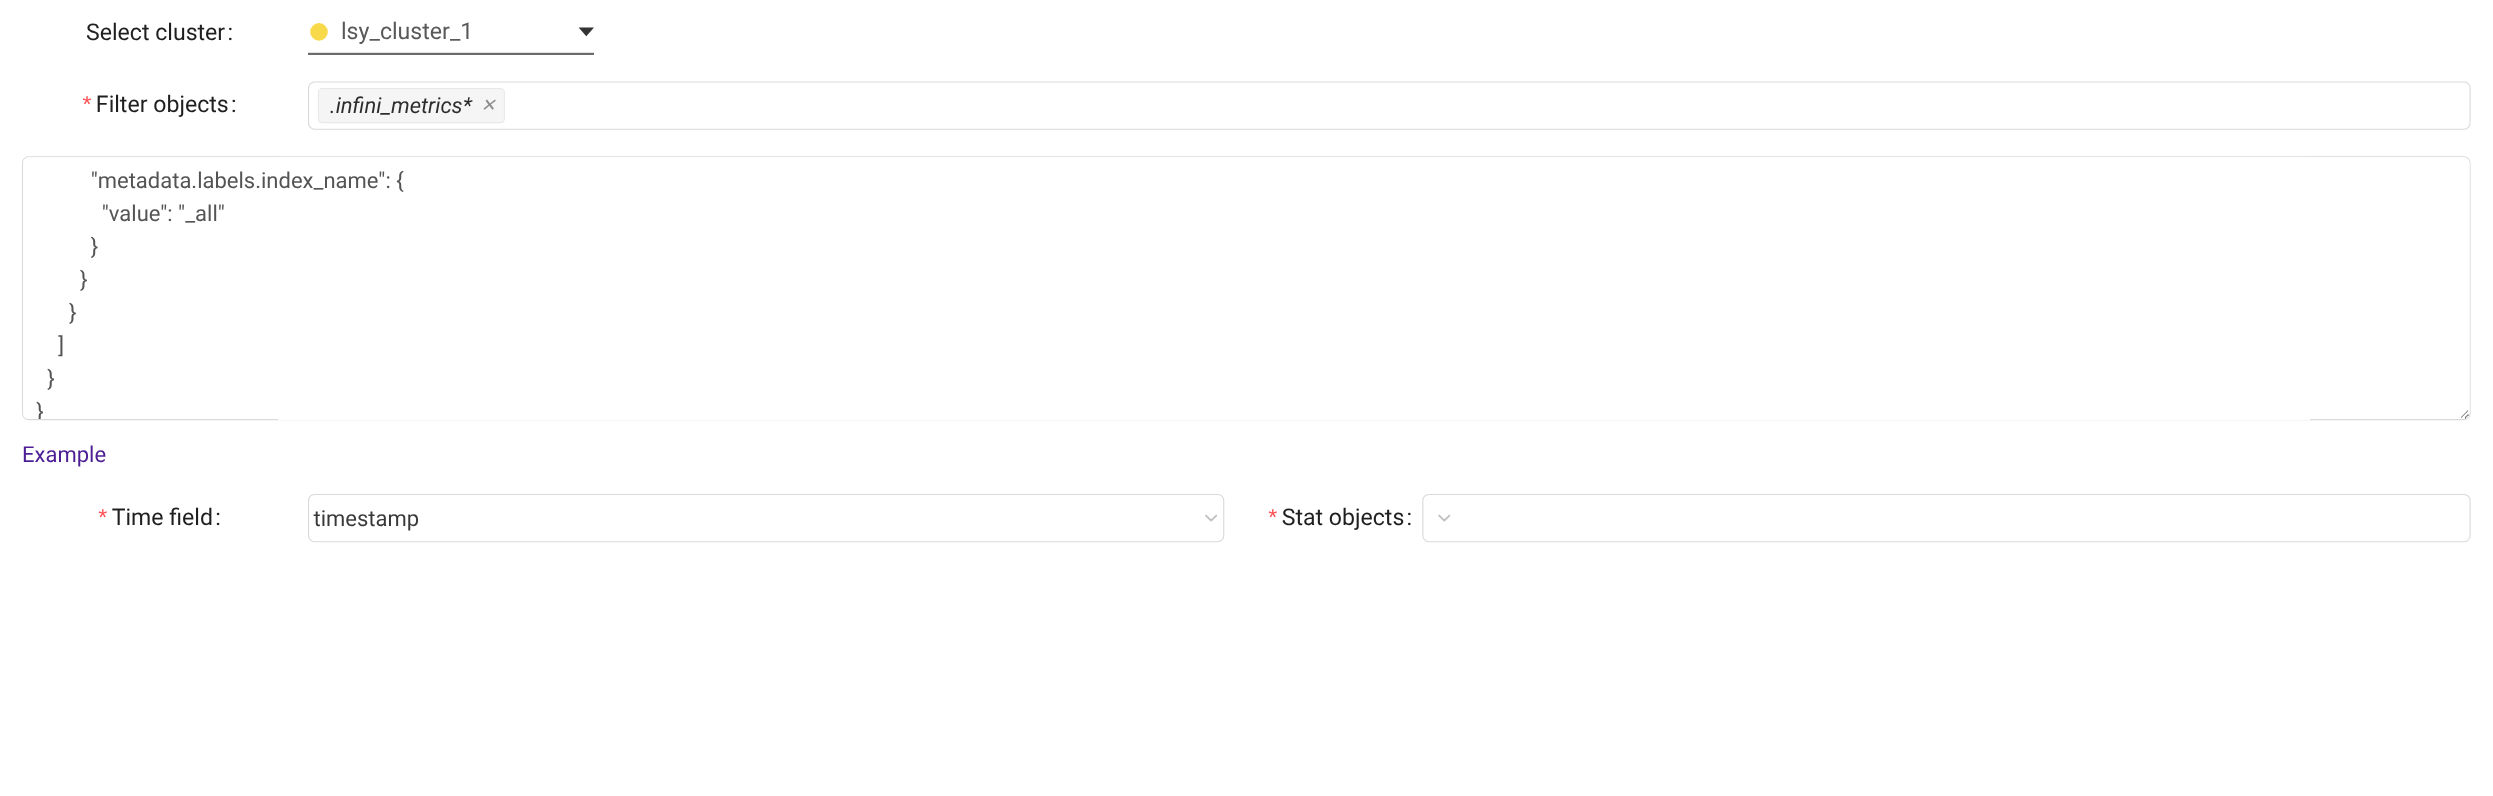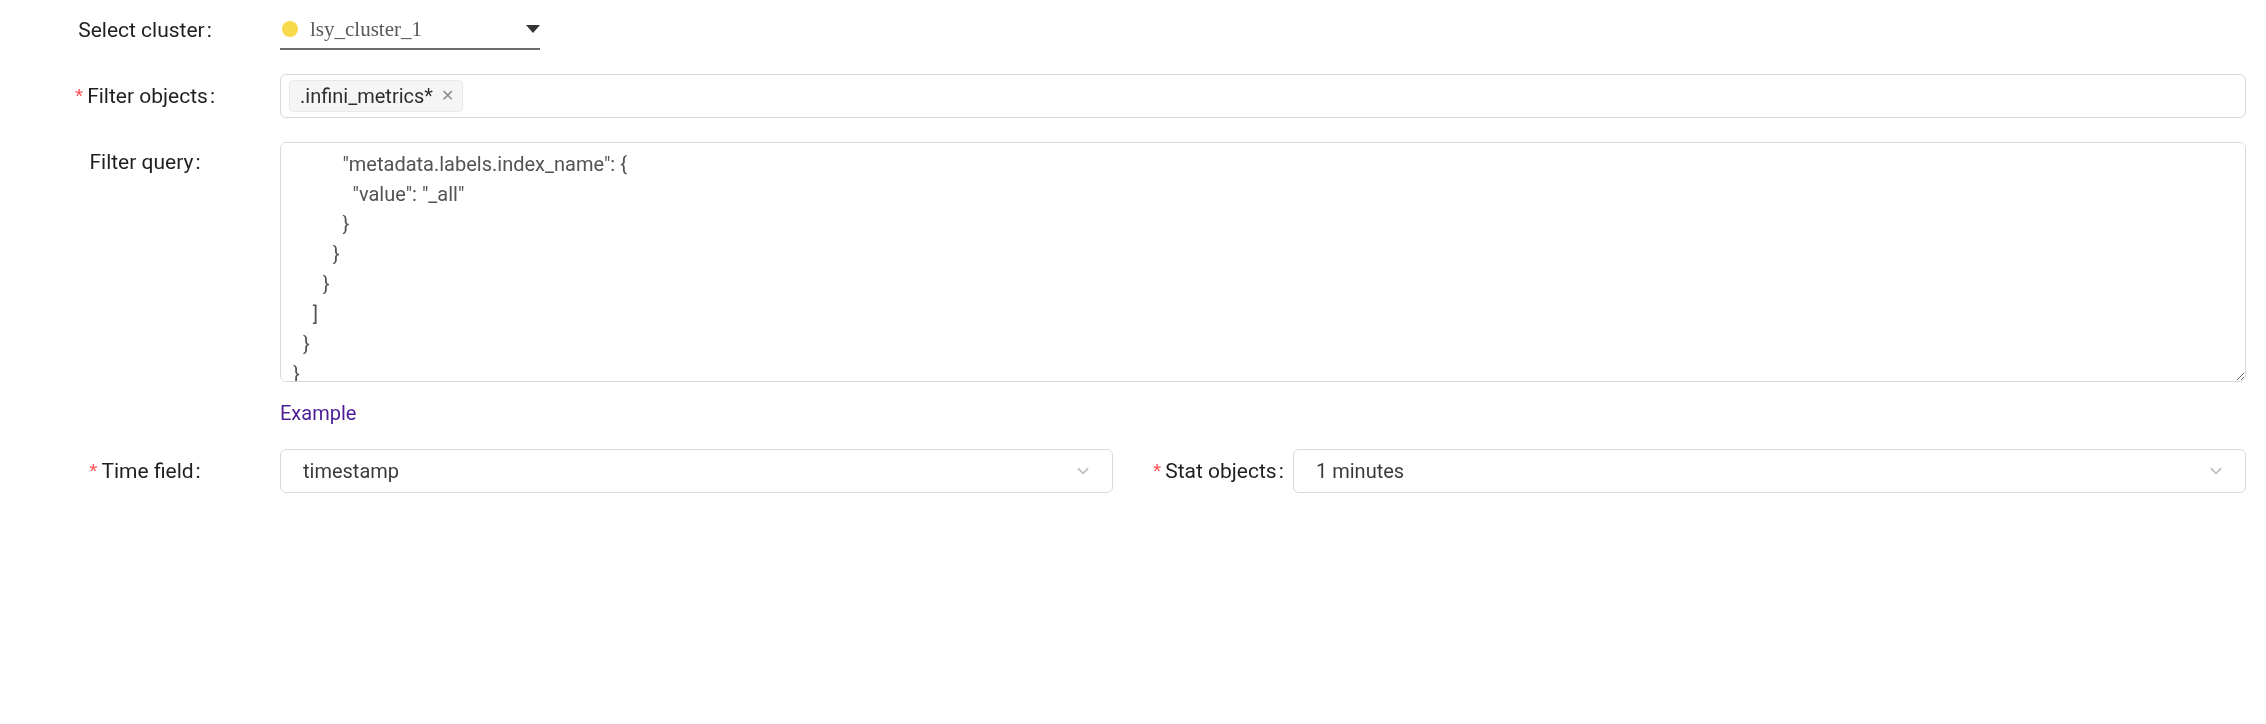--- a/index.html
+++ b/index.html
@@ -37,21 +37,20 @@
     
     .cluster-select {
       display: inline-flex;
       align-items: center;
       height: 40px;
       border-bottom: 2px solid #6b6b6b;
       min-width: 260px;
       position: relative;
       cursor: pointer;
       padding-left: 2px;
-      font-family: Liberation Serif, serif;
     }
     .cluster-dot {
       width: 16px; height: 16px; border-radius: 50%;
       background: #f8d94a;
       margin-right: 12px;
       flex: 0 0 16px;
     }
     .cluster-name { color: #595959; font-size: 21px; flex: 1; }
     .caret {
       width: 0; height: 0;
@@ -66,20 +65,21 @@
       border: 1px solid #d9d9d9;
       border-radius: 6px;
       min-height: 44px;
       padding: 5px 8px;
       display: flex;
       align-items: center;
       flex-wrap: wrap;
       gap: 6px;
       background: #fff;
       cursor: text;
+      font-style: italic;
     }
     .tag {
       display: inline-flex;
       align-items: center;
       background: #f5f5f5;
       border: 1px solid #e8e8e8;
       border-radius: 4px;
       padding: 3px 8px 3px 10px;
       font-size: 20px;
       color: rgba(0,0,0,0.82);
@@ -123,21 +123,21 @@
       width: 140px; flex: 0 0 140px;
     }
 
     
     .select-box {
       border: 1px solid #d9d9d9;
       border-radius: 6px;
       height: 44px;
       display: flex;
       align-items: center;
-      padding: 0 22px;
+      padding: 0 4px;
       background: #fff;
       cursor: pointer;
       position: relative;
     }
     .select-value { flex: 1; color: rgba(0,0,0,0.78); font-size: 20px; }
     .select-arrow {
       color: #bfbfbf;
       font-size: 14px;
       margin-left: 8px;
     }
@@ -167,23 +167,20 @@
     <div class="objects-box">
       <span class="tag">
         <span>.infini_metrics*</span>
         <span class="tag-close">✕</span>
       </span>
     </div>
   </div>
 </div>
 
 <div class="form-row">
-  <div class="label-col">
-    <span>Filter query</span><span class="colon">:</span>
-  </div>
   <div class="field-col">
     <textarea class="query-box" style="">          "metadata.labels.index_name": {
             "value": "_all"
           }
         }
       }
     ]
   }
 }</textarea>
     <div><a class="example-link">Example</a></div>
@@ -205,21 +202,20 @@
         </span>
       </div>
     </div>
   </div>
   <div class="form-row align-center">
     <div class="label-col">
       <span class="required">*</span><span>Stat objects</span><span class="colon">:</span>
     </div>
     <div class="field-col">
       <div class="select-box">
-        <span class="select-value">1 minutes</span>
         <span class="select-arrow">
           <svg width="14" height="14" viewBox="0 0 12 12" fill="none">
               <path d="M2 4 L6 8 L10 4" stroke="#bfbfbf" stroke-width="1.4" fill="none" stroke-linecap="round" stroke-linejoin="round"></path>
             </svg>
         </span>
       </div>
     </div>
   </div>
 </div>
 

